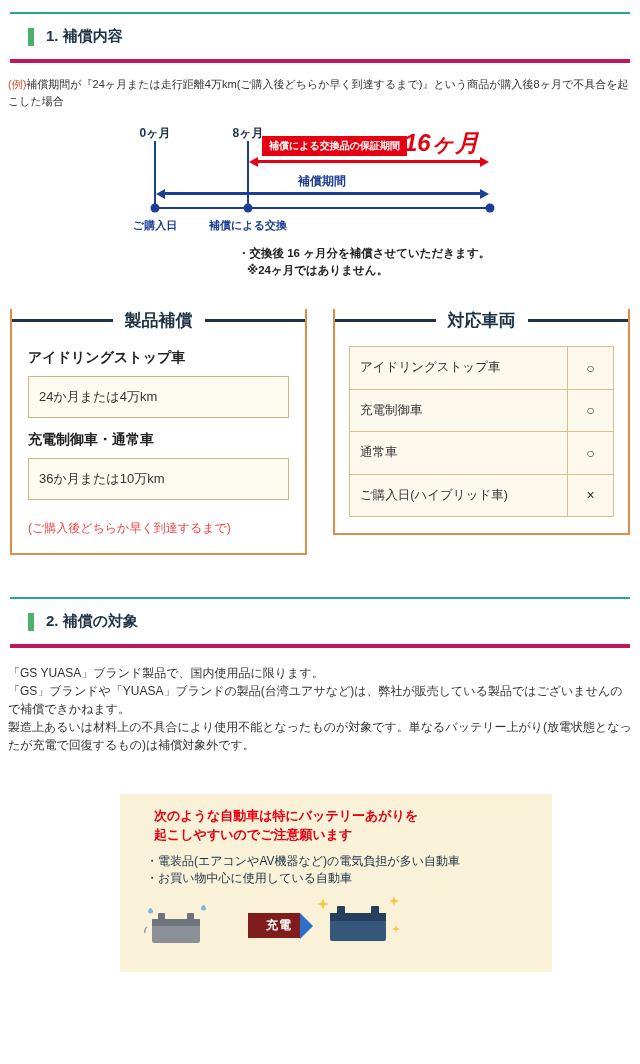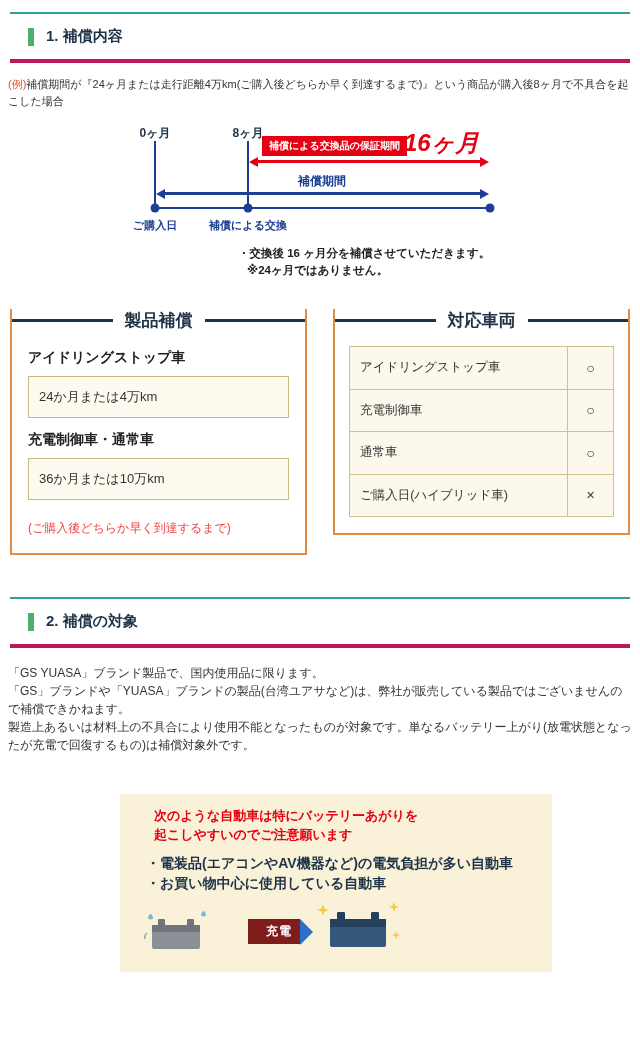--- a/index.html
+++ b/index.html
@@ -71,21 +71,21 @@
   
   .sec2-header { margin-top:42px; }
   .para-block2 { margin:16px 8px 0 8px; font-size:12px; line-height:1.5; color:#333; }
   .para-block2 p { margin:0; }
   .para3 { margin-top:12px; }
 
   
   .caution { position:relative; margin:40px 0 0 120px; width:432px; background:#f9f1d8; padding:13px 0 6px 0; height:178px; }
   .c-title { color:#e50012; font-weight:bold; font-size:13px; line-height:1.45; padding:0 14px 0 34px; white-space:pre-line; }
   .c-bullets { margin-top:8px; padding:0 10px 0 26px; }
-  .c-bullet { font-size:14px; font-weight:bold; color:#1e3348; line-height:1.45; }
+  .c-bullet { font-size:12px; font-weight:normal; color:#1e3348; line-height:1.45; }
   .c-illust { position:relative; height:66px; margin-top:4px; }
   .bat { position:absolute; }
   .charge-arrow {
     position:absolute; left:128px; top:22px;
     background:#7f1d1d; color:#fff; font-weight:bold; font-size:12px;
     padding:4px 8px 4px 18px; letter-spacing:1px; white-space:nowrap;
   }
   .charge-arrow::after {
     content:""; position:absolute; right:-13px; top:50%; transform:translateY(-50%);
     border-top:13px solid transparent; border-bottom:13px solid transparent; border-left:13px solid #2d6fc9;

